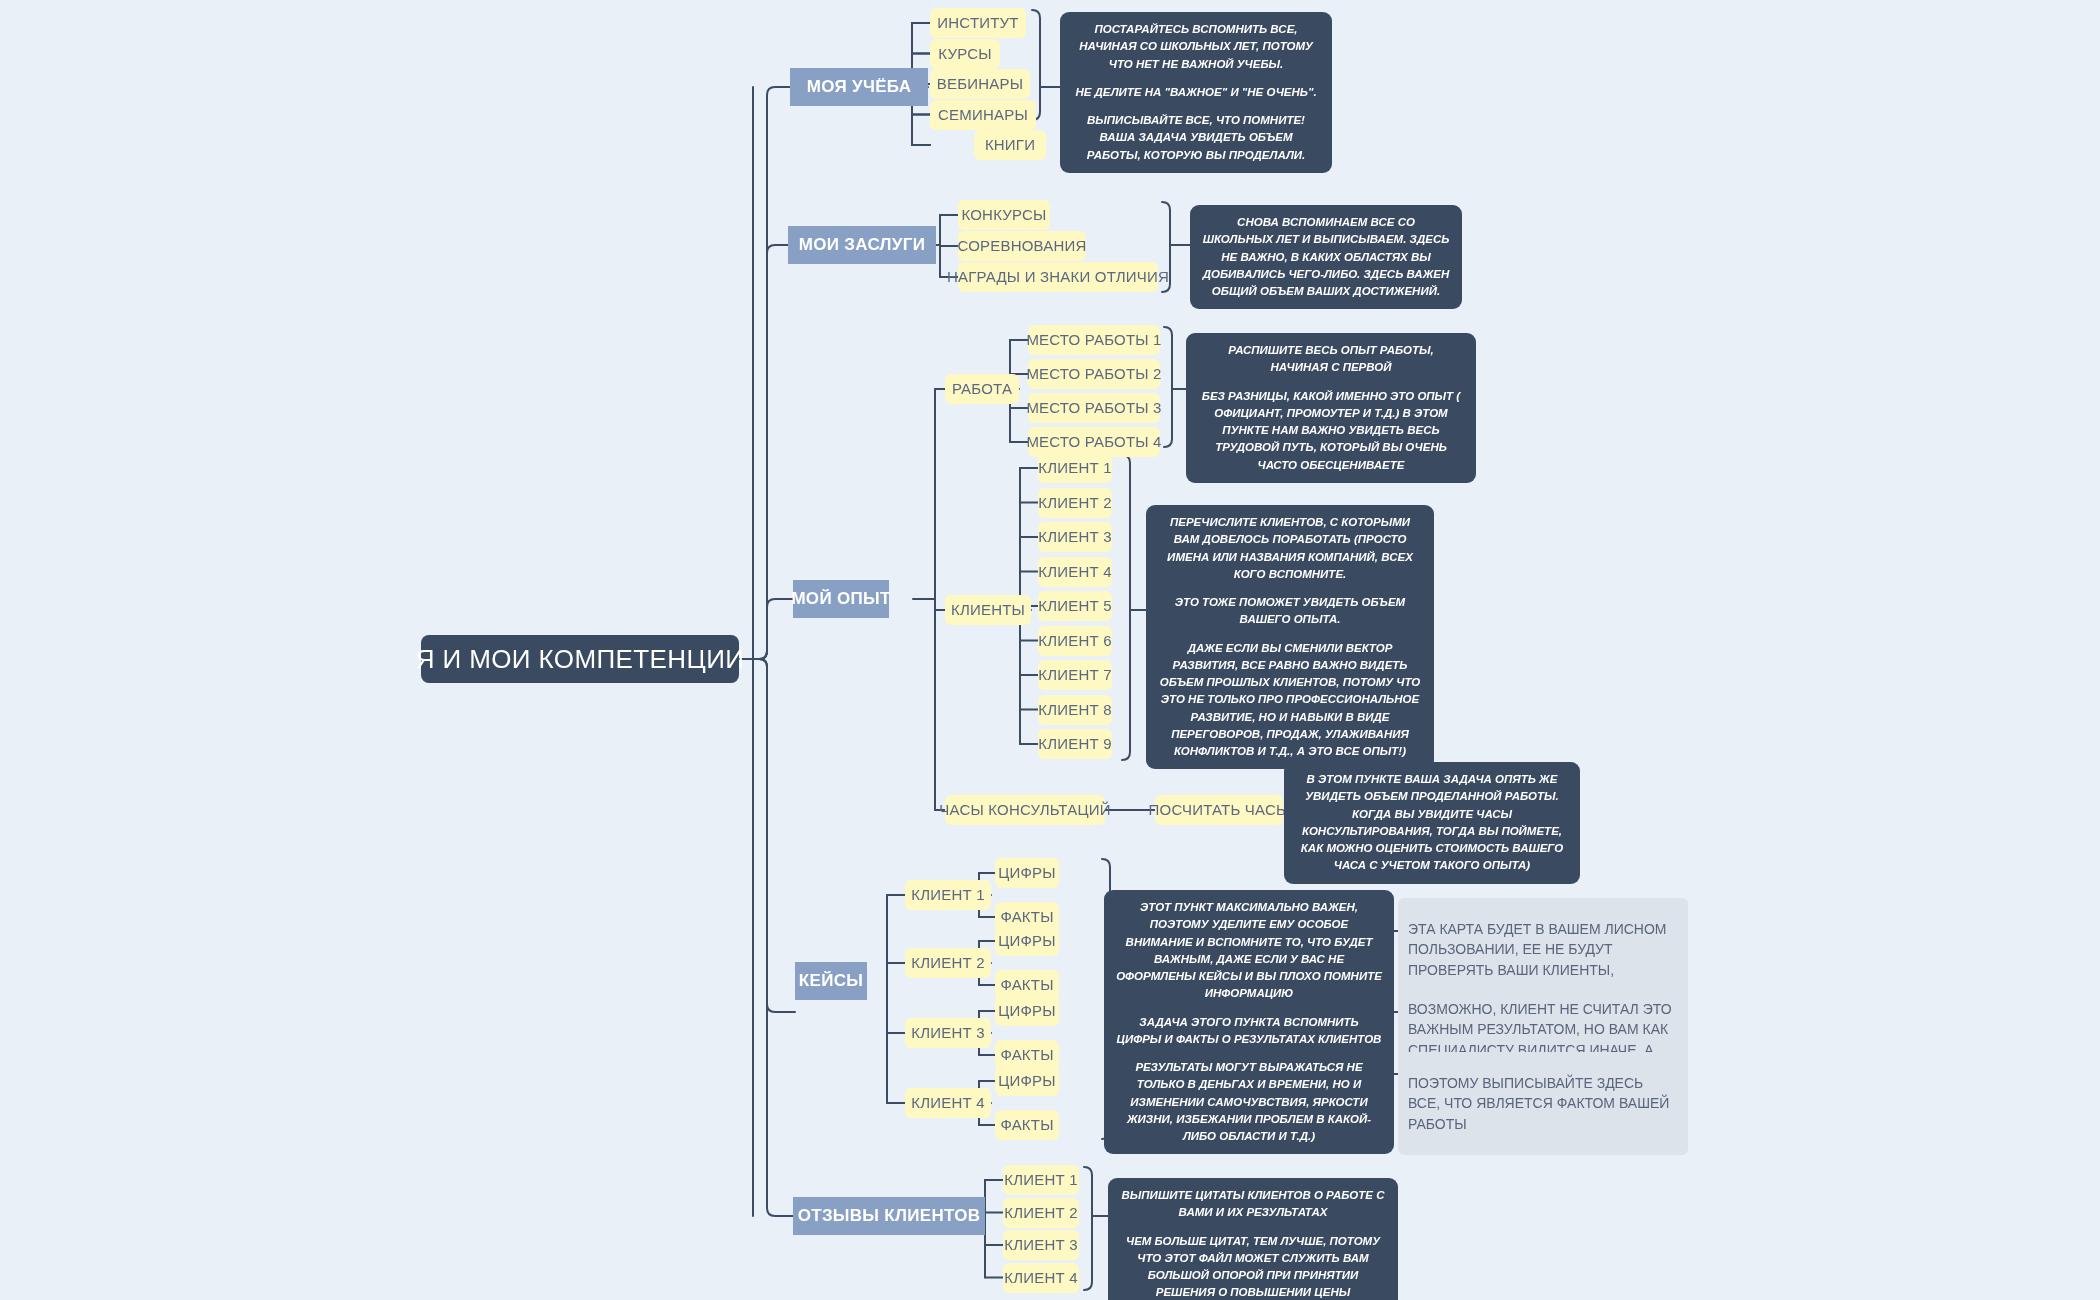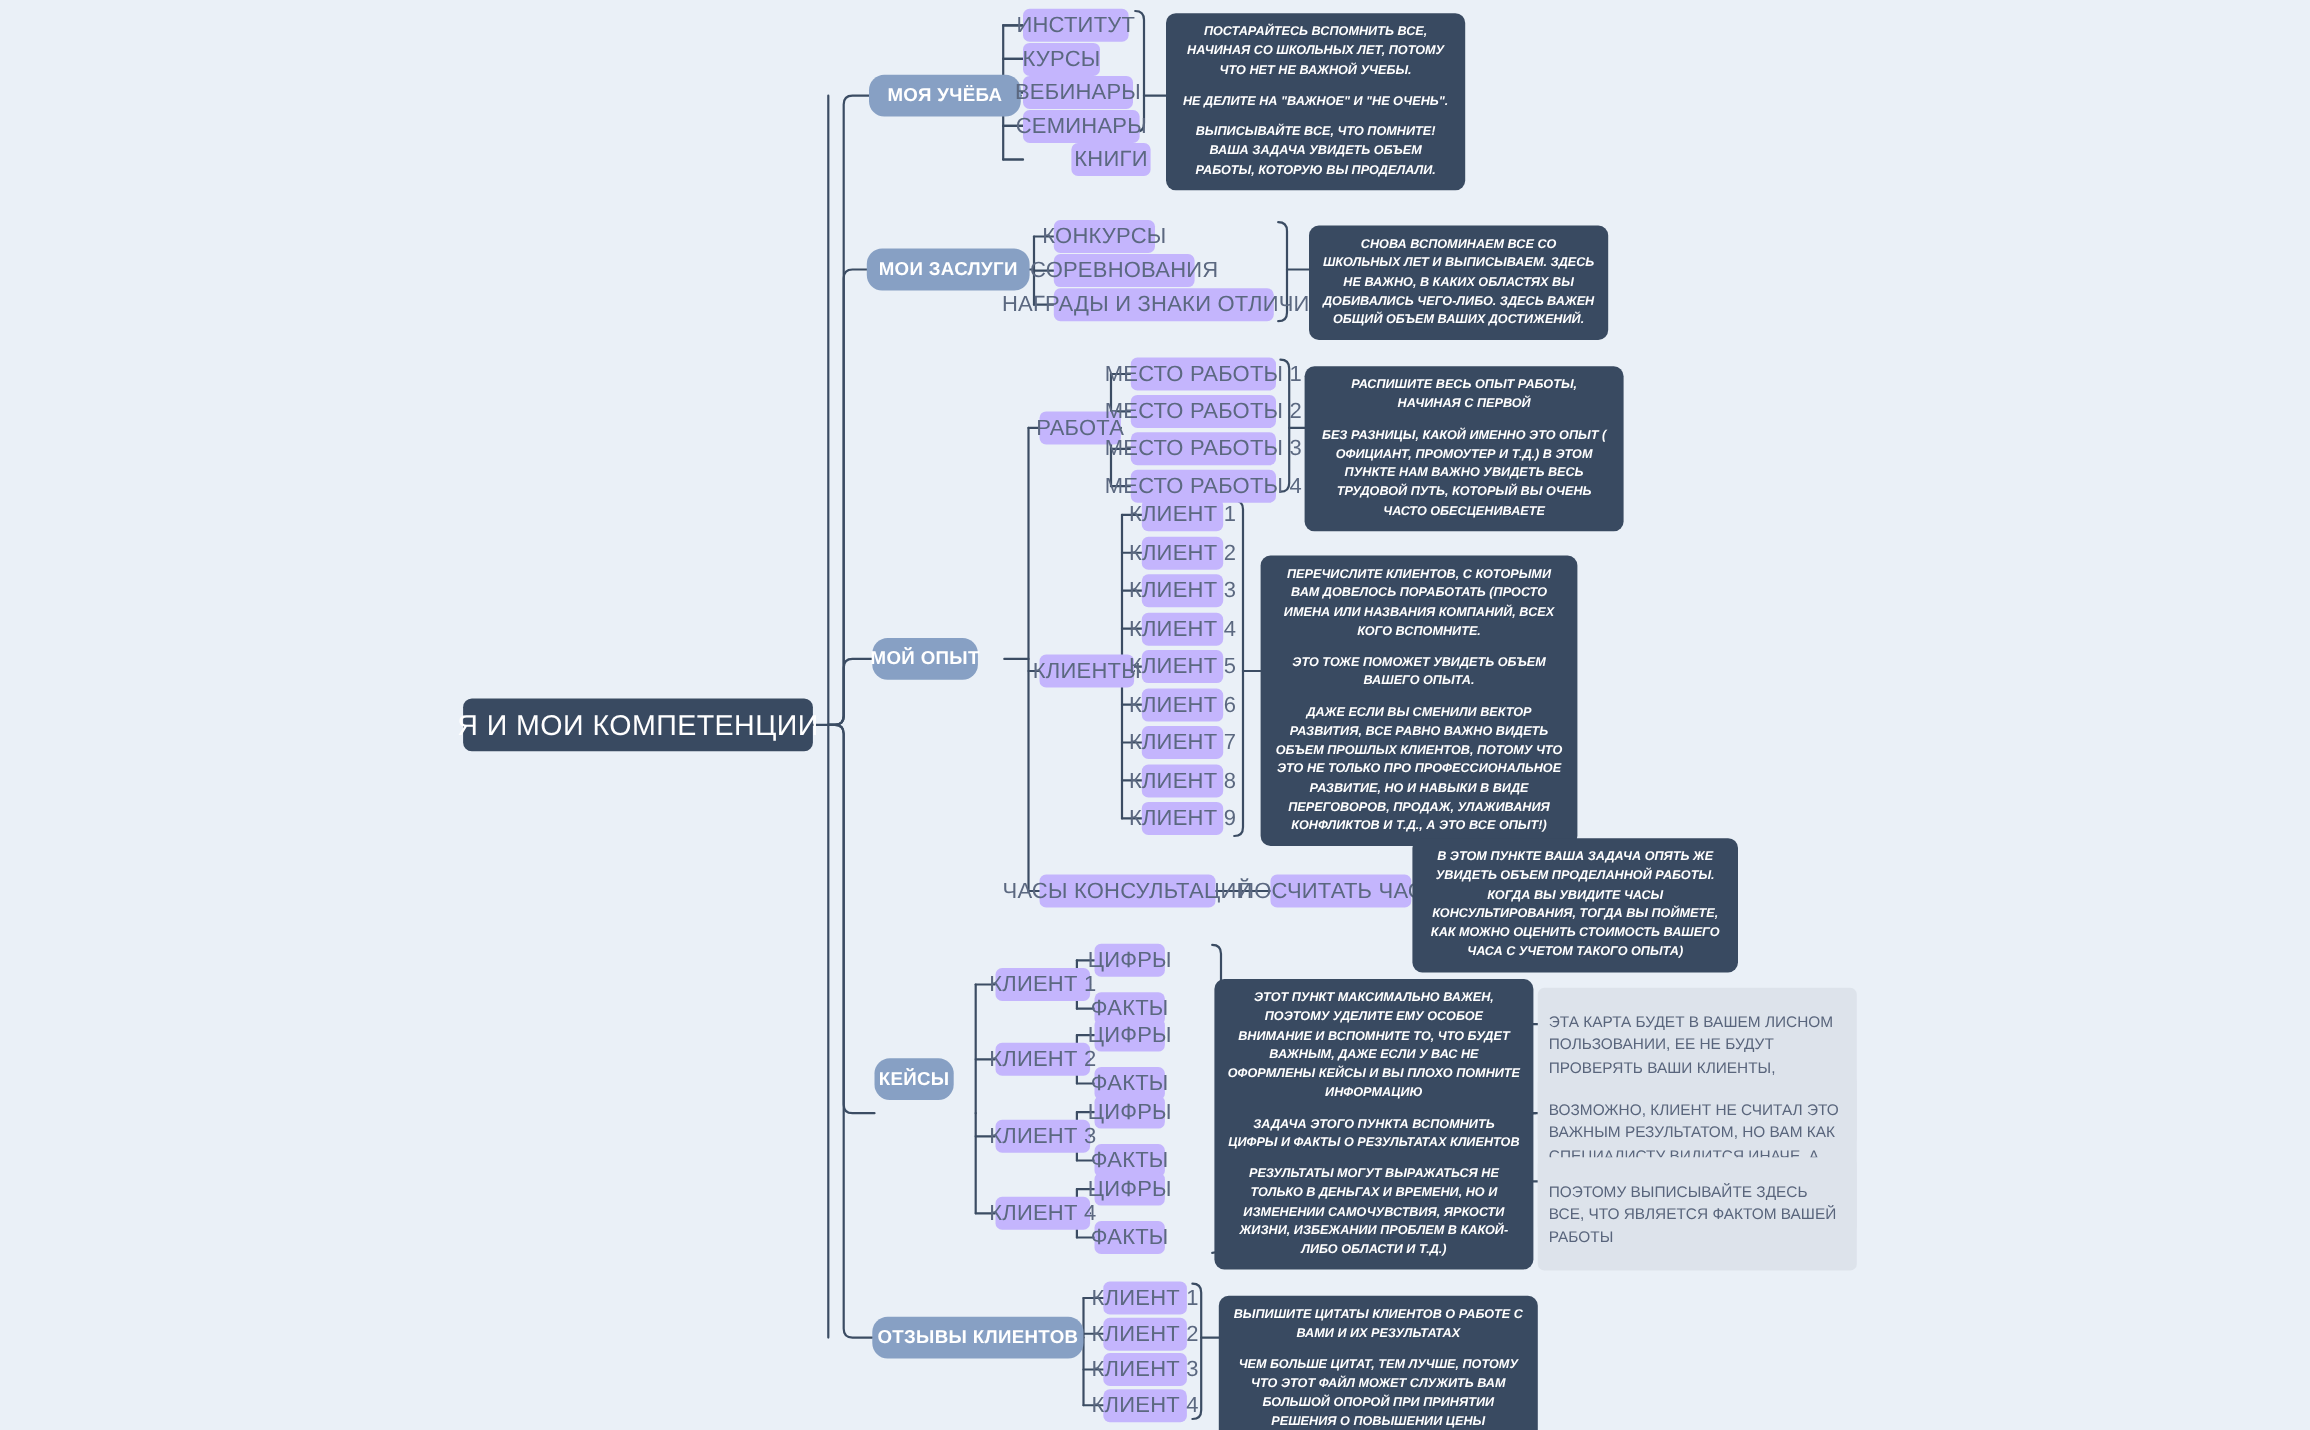--- a/index.html
+++ b/index.html
@@ -15,28 +15,28 @@
   .node{position:absolute;box-sizing:border-box;display:flex;align-items:center;justify-content:center;}
 
   
   .root{
     background:#394a61;color:#ffffff;border-radius:8px;
     font-size:26px;letter-spacing:.4px;font-weight:400;
     padding:0 18px;white-space:nowrap;
   }
   
   .l1{
-    background:#87a0c4;color:#ffffff;border-radius:14px;
+    background:#87a0c4;color:#ffffff;border-radius:0;
     font-size:17px;font-weight:700;letter-spacing:.3px;
     padding:0 14px;white-space:nowrap;
   }
   
   .chip{
-    background:#c4b5fd;color:#5b6880;border-radius:6px;
-    font-size:20px;font-weight:400;letter-spacing:.2px;
+    background:#fef9c3;color:#5b6880;border-radius:6px;
+    font-size:15px;font-weight:400;letter-spacing:.2px;
     padding:0 11px;white-space:nowrap;
   }
   
   .note{
     background:#394a61;color:#ffffff;border-radius:9px;
     font-size:11.5px;font-style:italic;font-weight:700;
     line-height:1.5;text-align:center;
     padding:9px 12px;display:block;
   }
   .note p{margin:0;}

